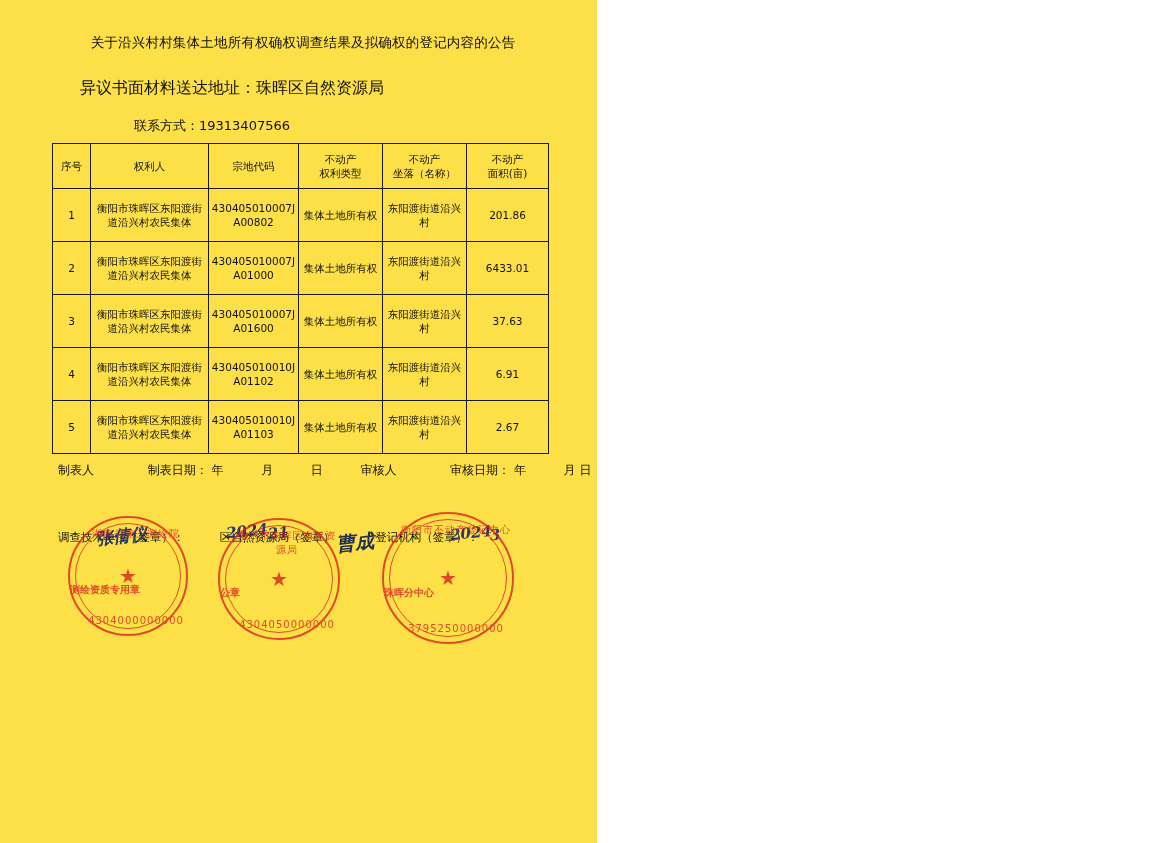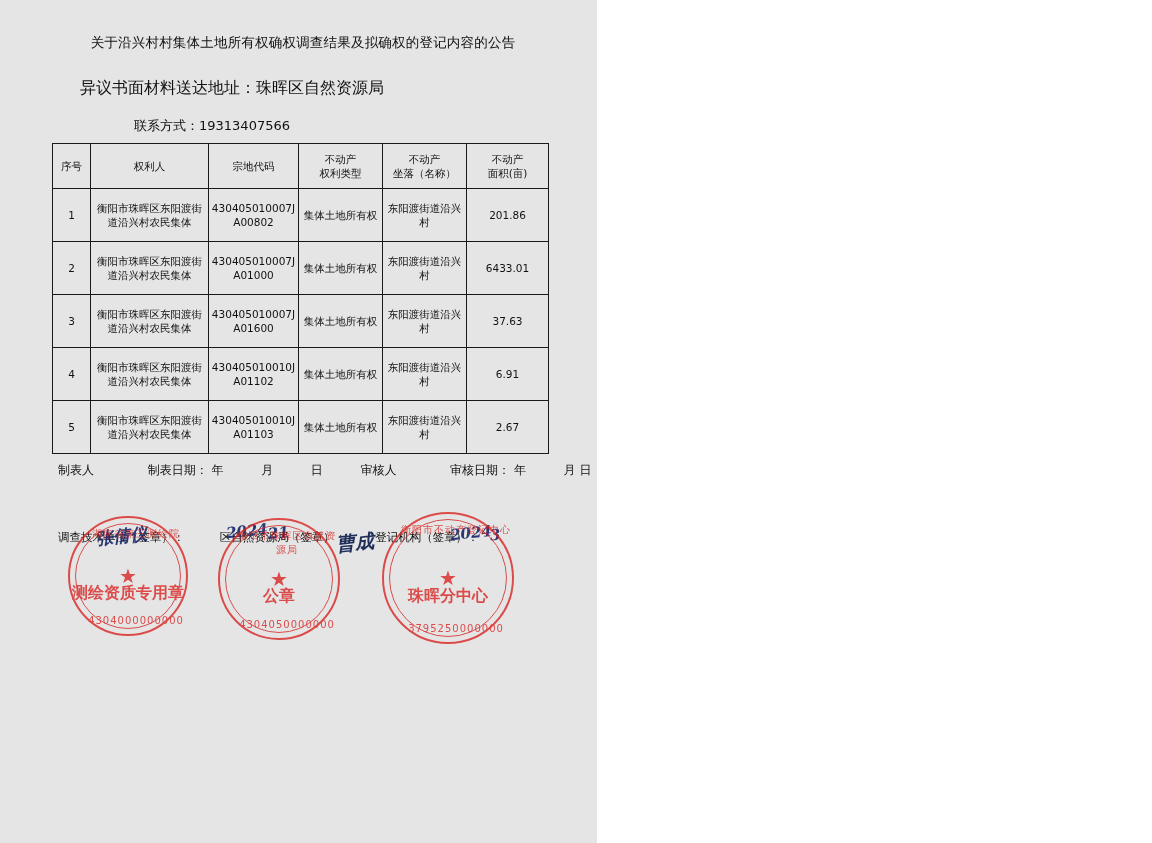--- a/index.html
+++ b/index.html
@@ -22,21 +22,21 @@
     height: 843px;
     background: #fff;
   }
   
   .sheet {
     position: absolute;
     left: 0;
     top: 0;
     width: 664px;
     height: 843px;
-    background: #e5e5e5;
+    background: #fde047;
     border-right: 1px solid #000000;
     box-sizing: border-box;
   }
   .sheet-inner {
     position: absolute;
     left: 48px;
     top: 34px;
     width: 510px;
   }
   .doc-title {
@@ -163,22 +163,21 @@
     font-family: "DejaVu Sans", sans-serif;
     letter-spacing: 1px;
     color: #d8201f;
   }
   .seal .arc-top { top: 9px; }
   .seal .arc-bottom { bottom: 8px; }
   .seal .mid {
     position: absolute;
     left: 0; right: 0;
     top: 56%;
-    text-align: center;
-    font-size: 16px;
+    font-size: 10px;
     font-family: "DejaVu Sans", sans-serif;
     font-weight: bold;
     color: #d8201f;
   }
   .seal1 { left: 68px;  top: 516px; width: 116px; height: 116px; }
   .seal2 { left: 218px; top: 518px; width: 118px; height: 118px; }
   .seal3 { left: 382px; top: 512px; width: 128px; height: 128px; }
   .seal-ring {
     position:absolute; left: 5px; top:5px; right:5px; bottom:5px;
     border:1px solid #d8201f; border-radius:50%;

